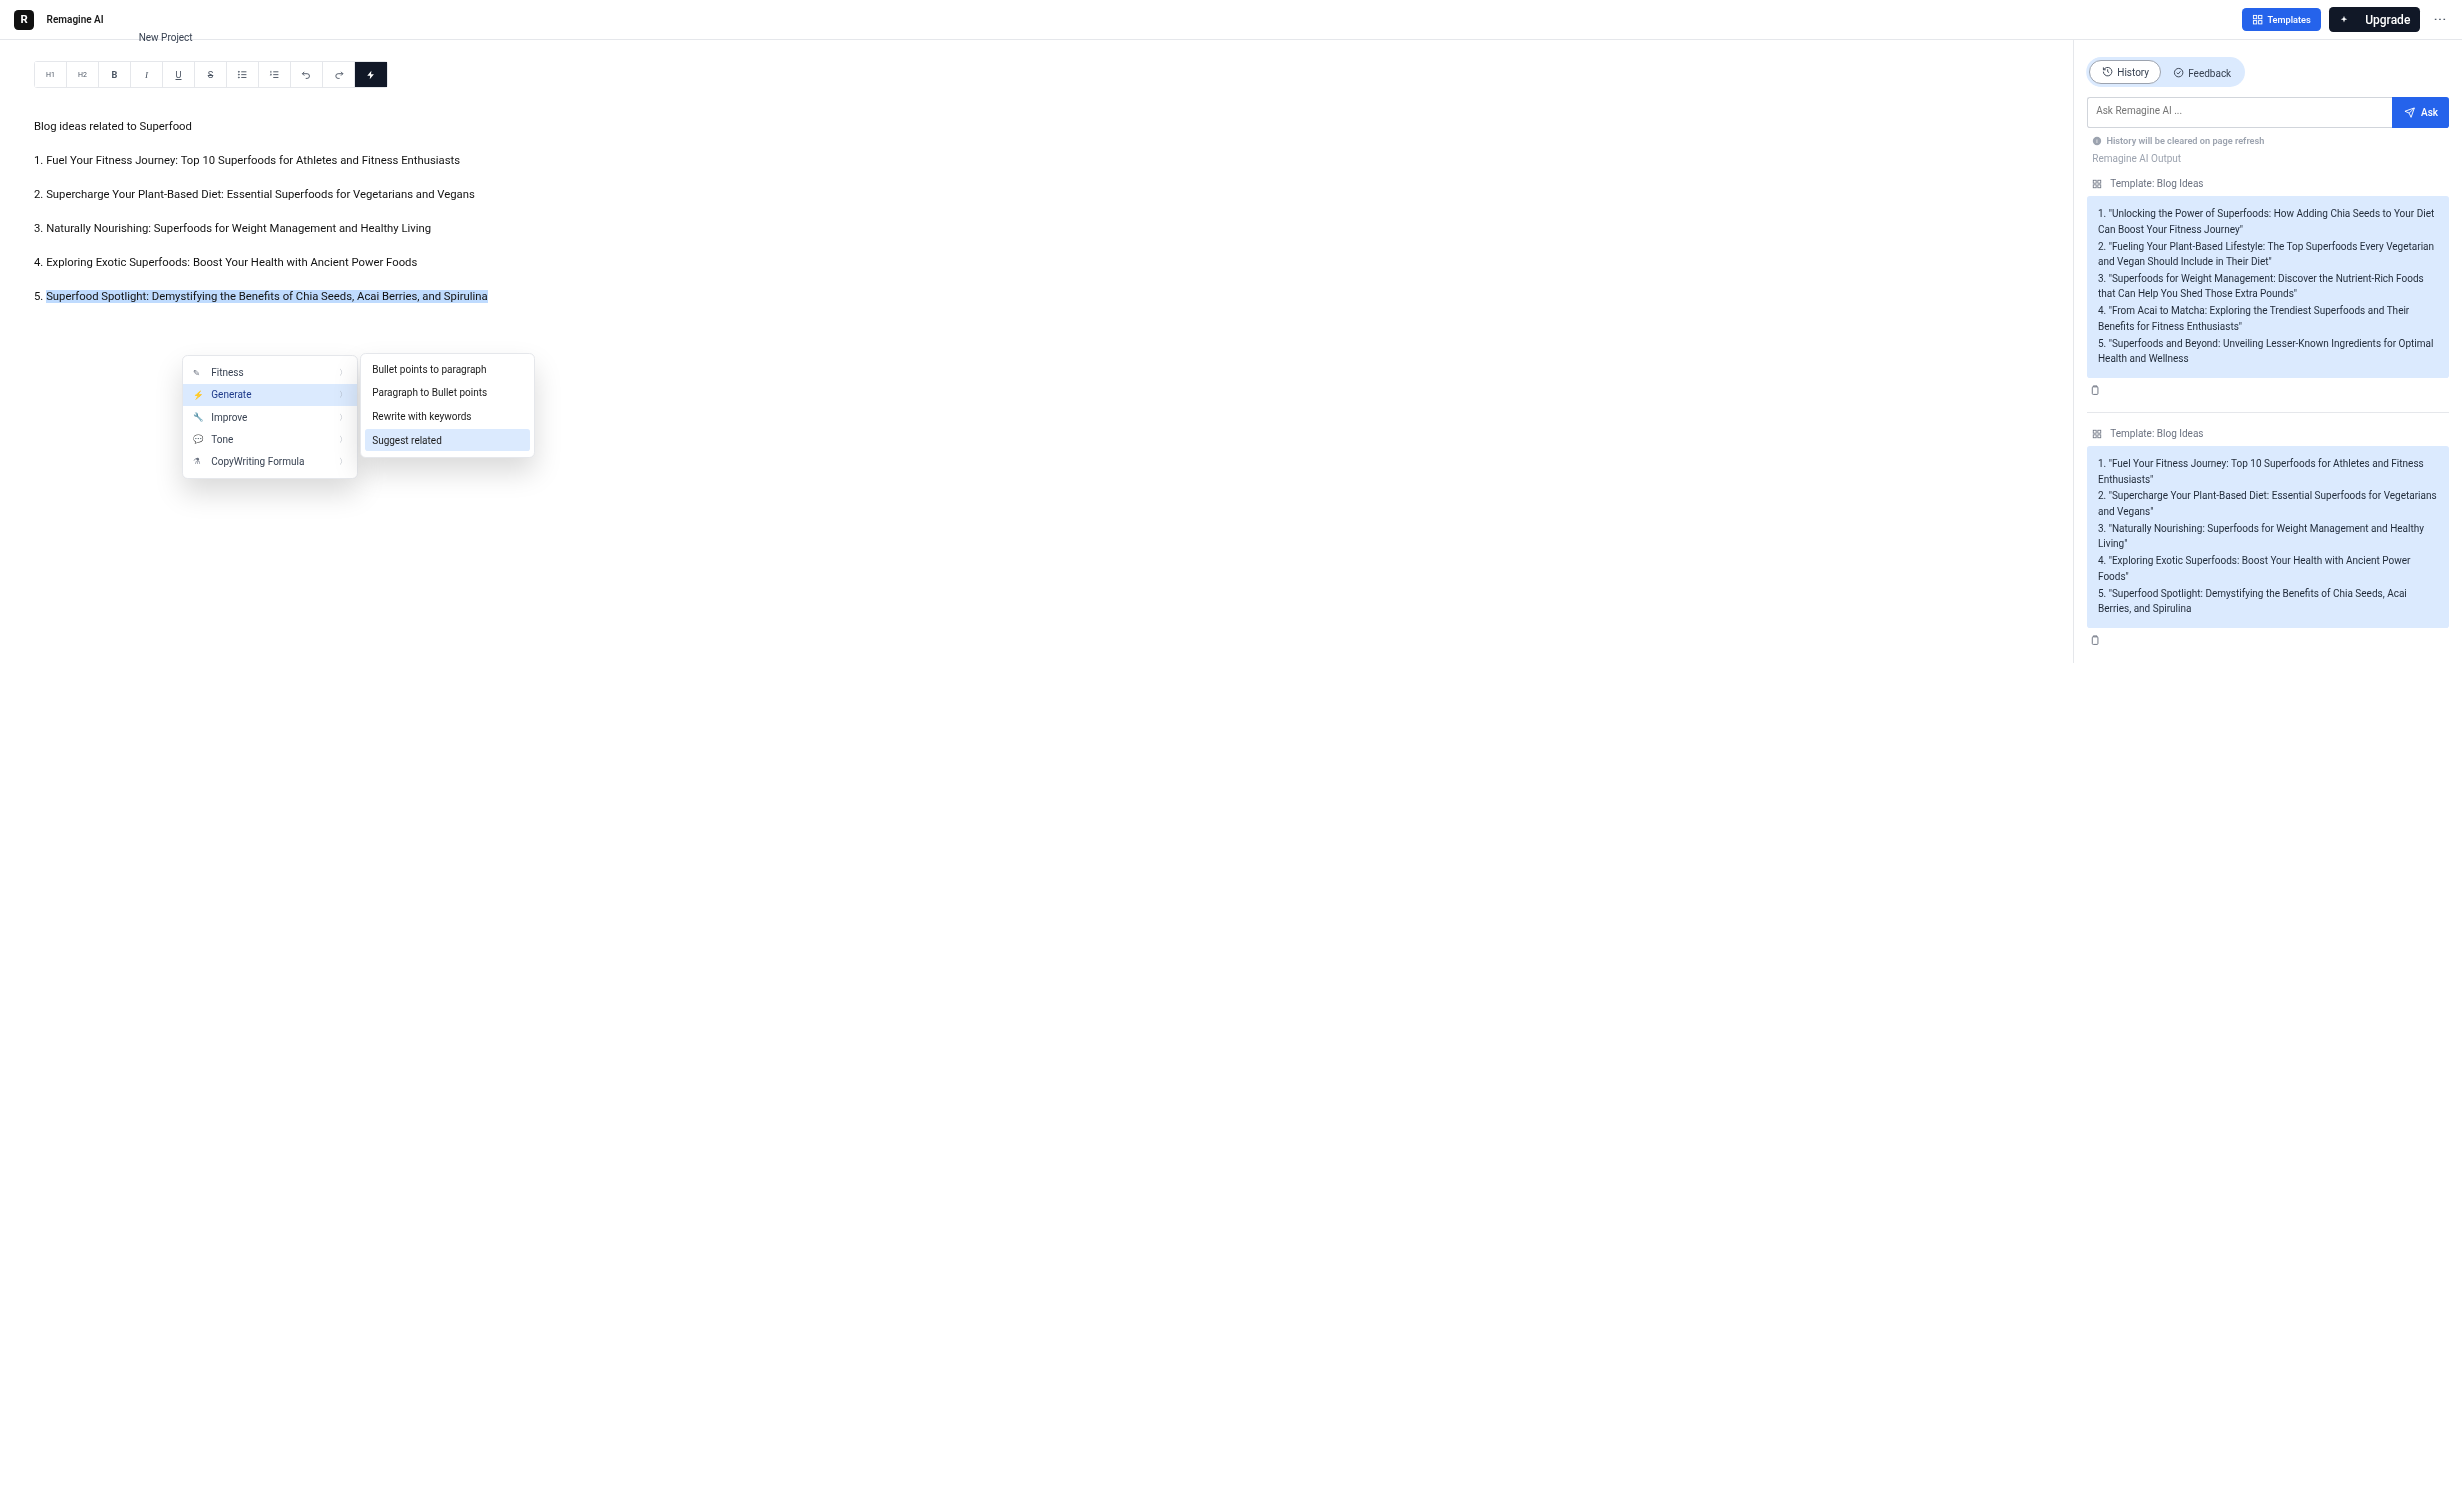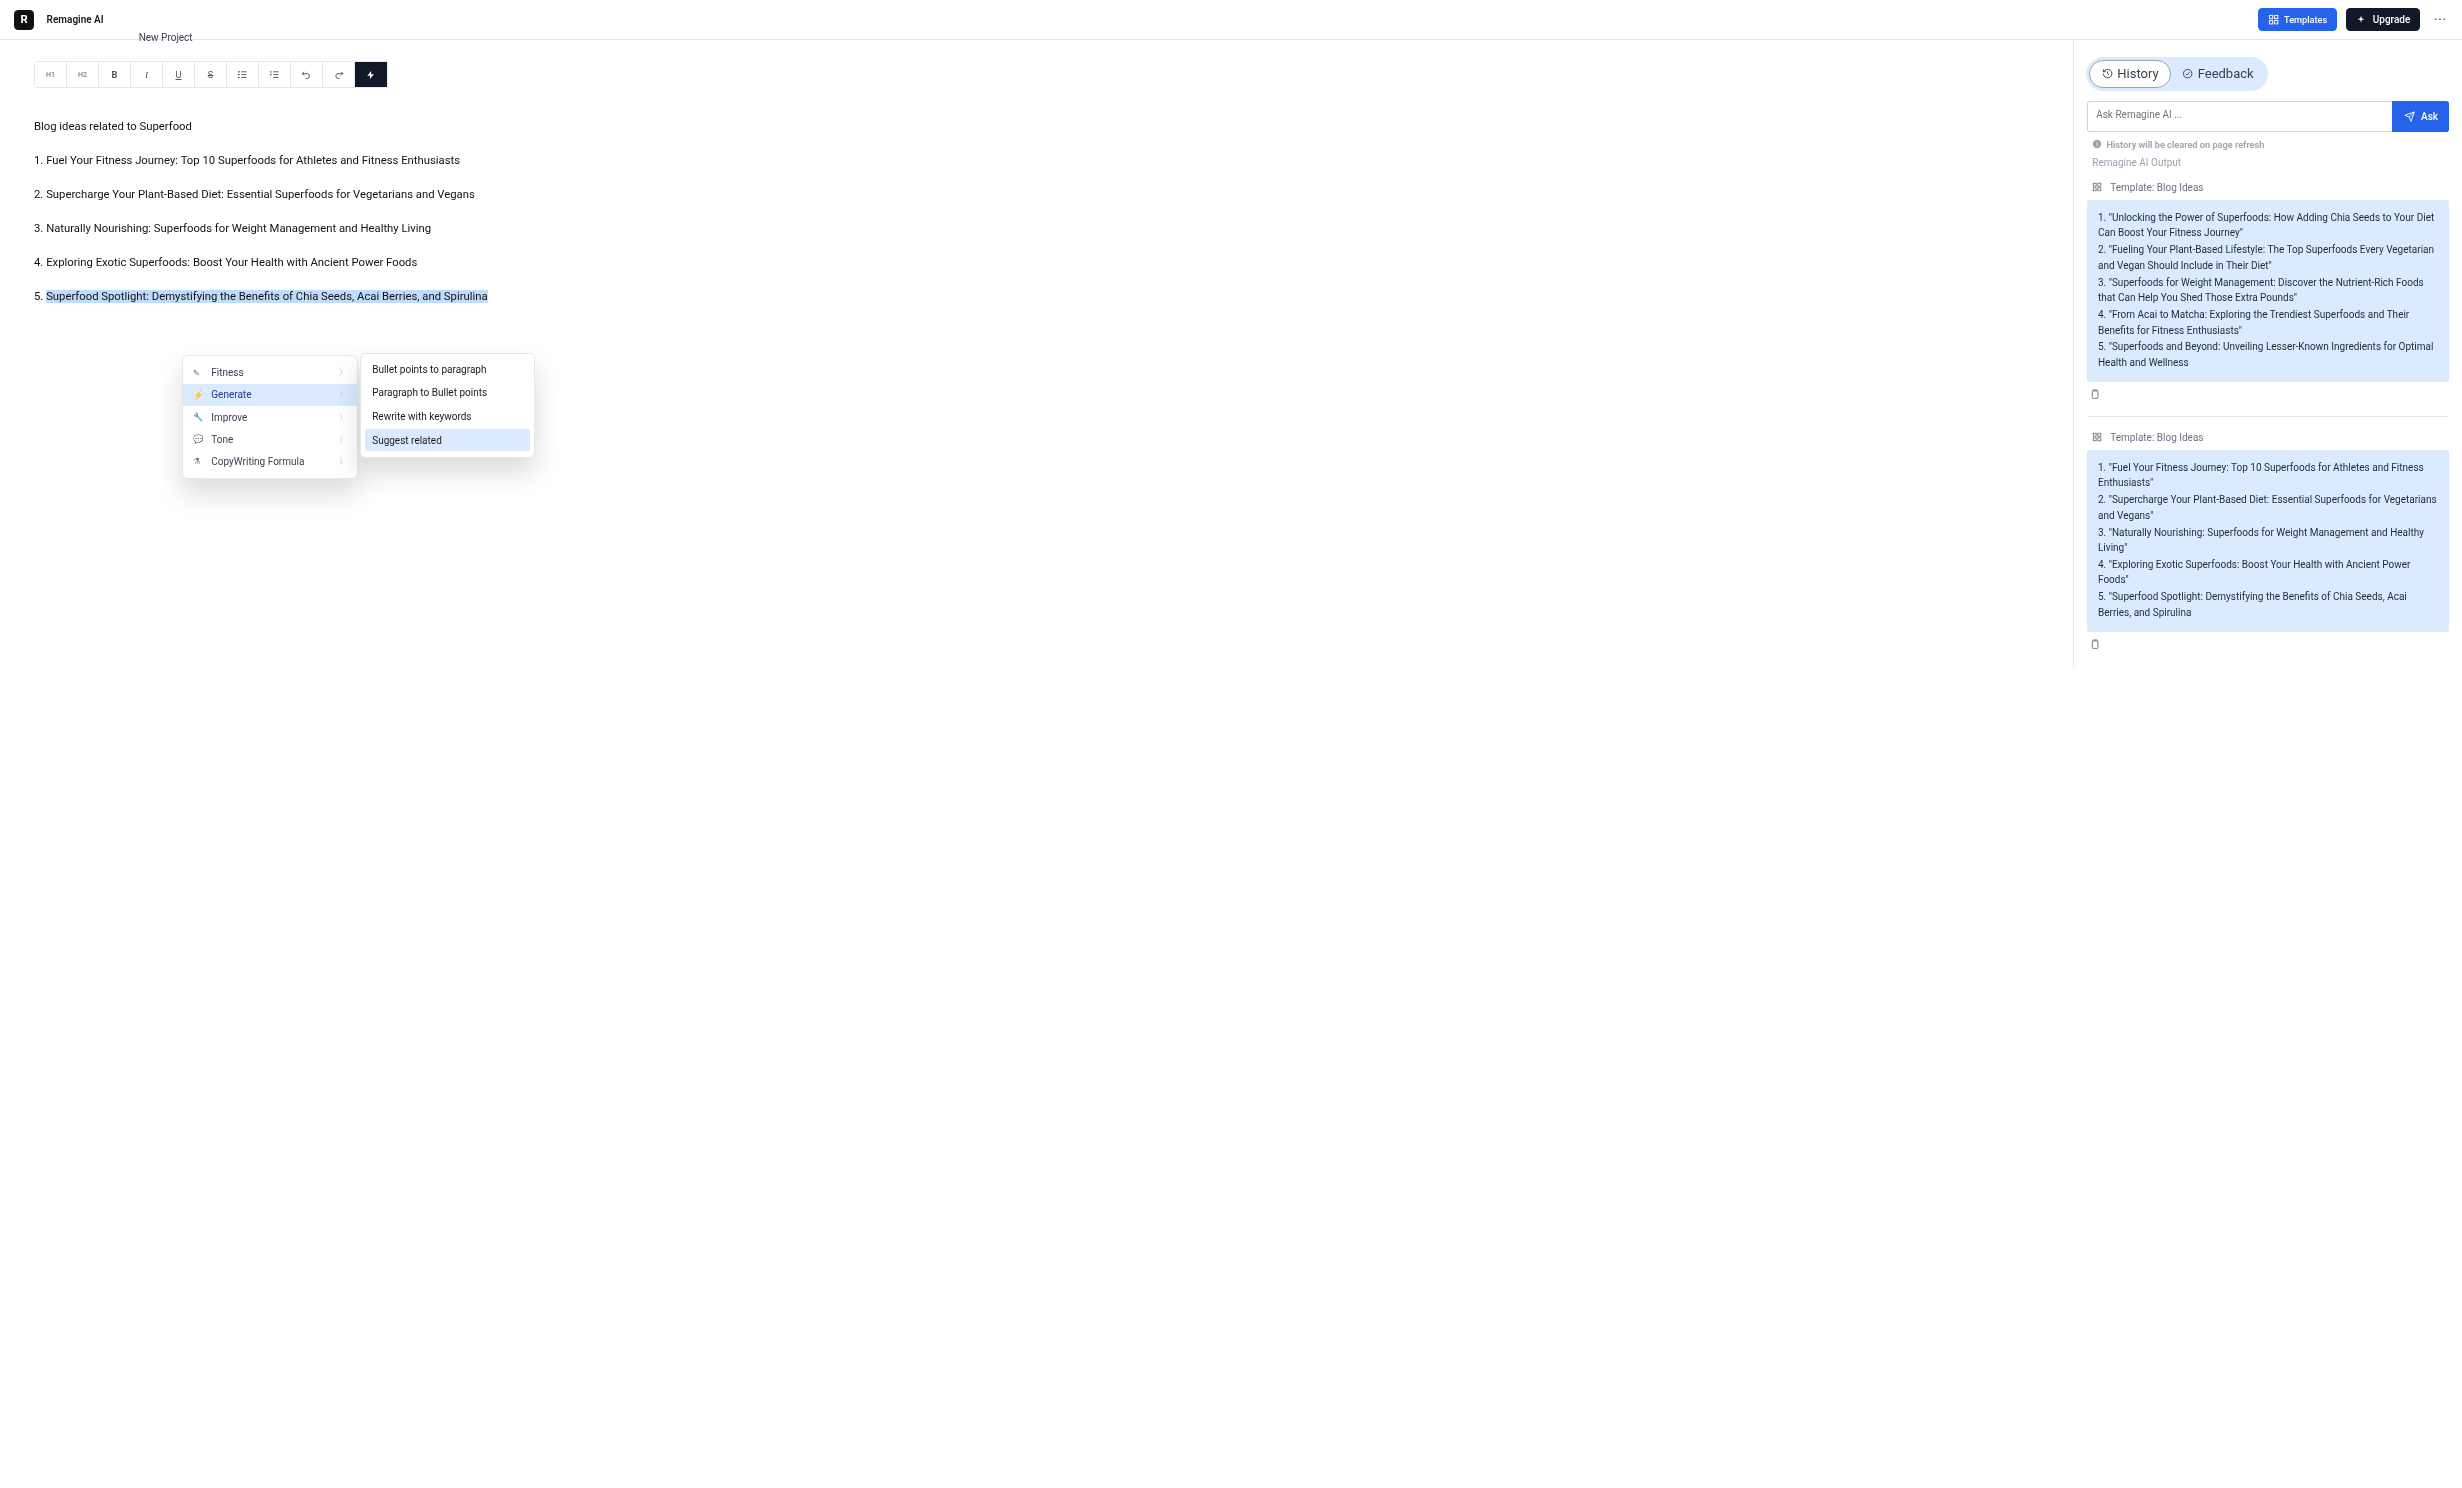--- a/index.html
+++ b/index.html
@@ -4,21 +4,21 @@
 <style>
 * { box-sizing: border-box; margin: 0; padding: 0; }
 body { font-family: -apple-system, BlinkMacSystemFont, "Segoe UI", Roboto, Helvetica, Arial, sans-serif; background: #fff; color: #1a1a1a; font-size: 10px; }
 .header { display: flex; align-items: center; padding: 7px 14px; border-bottom: 0.7px solid #e5e7eb; height: 40px; }
 .logo-group { display: flex; align-items: center; gap: 5.6px; margin-right: 35px; }
 .logo-icon { width: 20px; height: 20px; background: #111; border-radius: 4.2px; display: flex; align-items: center; justify-content: center; color: #fff; font-weight: 700; font-size: 11.3px; }
 .logo-text { font-weight: 600; font-size: 10px; padding-left: 7px; }
 .project-title { font-size: 10px; color: #374151; margin-top: 36px; }
 .header-spacer { flex: 1; }
 .btn-templates { background: #2563eb; color: #fff; border-radius: 4.2px; padding: 6px 10px; display: flex; align-items: center; gap: 4.2px; font-size: 9.2px; font-weight: 500; cursor: pointer; }
-.btn-upgrade { background: #111827; color: #fff; border-radius: 4.2px; padding: 5.6px 10px; display: flex; align-items: center; gap: 7px; font-size: 10px; font-weight: 500; cursor: pointer; margin-left: 8.5px; }
+.btn-upgrade { background: #111827; color: #fff; border-radius: 4.2px; padding: 5.6px 10px; display: flex; align-items: center; gap: 16px; font-size: 12px; font-weight: 500; cursor: pointer; margin-left: 8.5px; }
 .header-menu { margin-left: 12.7px; cursor: pointer; font-size: 12.7px; color: #4b5563; letter-spacing: 0px; writing-mode: vertical-lr; }
 .main { display: flex; }
 .editor-col { flex: 1; padding: 21px 34px; position: relative; }
 .toolbar { display: flex; border: 0.7px solid #e5e7eb; border-radius: 2.8px; width: fit-content; margin-bottom: 31px; }
 .tool-btn { width: 32px; height: 25.4px; display: flex; align-items: center; justify-content: center; border-right: 0.7px solid #e5e7eb; cursor: pointer; font-size: 9.2px; color: #4b5563; background: #fff; }
 .tool-btn:last-child { border-right: none; }
 .tool-btn.small-label { font-size: 7px; }
 .tool-btn.ai { background: #111827; color: #fff; }
 .doc { font-size: 11.3px; line-height: 1.5; color: #111; max-width:607px;}
 .doc p { margin-bottom: 17px; }
@@ -26,21 +26,21 @@
 .context-menu { position: absolute; left: 182px; top: 315px; background: #fff; border: 0.7px solid #e5e7eb; border-radius: 5.6px; box-shadow: 0 14px 28px rgba(0,0,0,0.15); width: 176px; padding: 5.6px 0; z-index: 10; }
 .menu-item { display: flex; align-items: center; padding: 5.6px 10px; cursor: pointer; font-size: 10px; color: #374151; gap: 7px; position: relative; }
 .menu-item .mi-icon { width: 11.3px; font-size: 8.5px; color: #6b7280; }
 .menu-item .mi-arrow { margin-left: auto; color: #9ca3af; font-size: 7.8px; }
 .menu-item.highlight { background: #dbeafe; color: #1e3a8a; }
 .submenu { position: absolute; left: 360px; top: 313px; background: #fff; border: 0.7px solid #e5e7eb; border-radius: 5.6px; box-shadow: 0 14px 28px rgba(0,0,0,0.15); width: 175px; padding: 4.2px; z-index: 11; }
 .sub-item { padding: 5.6px 7px; cursor: pointer; font-size: 10px; border-radius: 2.8px; margin-bottom: 1.4px; }
 .sub-item.highlight { background: #dbeafe; }
 .side-col { width: 389px; border-left: 0.7px solid #e5e7eb; padding: 17px 12.7px 17px 12.7px; display: flex; flex-direction: column; }
 .tabs-row { display: flex; gap: 0; margin-bottom: 10px; align-items: center; }
-.tab-chip { display: flex; align-items: center; gap: 4.2px; padding: 5.6px 11.3px; border-radius: 705px; font-size: 13px; cursor: pointer; background: #dbeafe; color: #374151; }
+.tab-chip { display: flex; align-items: flex-end; gap: 4.2px; padding: 5.6px 11.3px; border-radius: 705px; font-size: 10px; cursor: pointer; background: #dbeafe; color: #374151; }
 .tab-chip.active { background: #fff; border: 0.7px solid #9ca3af; border-radius: 705px; box-shadow:0 0 0 2.8px #dbeafe; z-index:1;}
 .tabs-wrap { display:flex; background:#dbeafe; border-radius:705px; padding:2.8px;}
 .ask-row { display: flex; margin-bottom: 7px; }
 .ask-input { flex: 1; border: 0.7px solid #d1d5db; border-right: none; padding: 7px 8.5px; font-size: 10px; color: #6b7280; border-radius: 2.8px 0 0 2.8px; outline: none; resize:none; height:31px; font-family:inherit;}
 .ask-btn { background: #2563eb; color: #fff; padding: 0 11.3px; display: flex; align-items: center; gap: 6px; font-size: 10px; font-weight: 500; cursor: pointer; border-radius: 0 2.8px 2.8px 0; }
 .ask-info { font-size: 9.2px; color: #9ca3af; margin-bottom: 1.4px; display: flex; align-items: center; gap: 4.2px; padding: 0 5.6px;}
 .output-label { font-size: 10px; color: #9ca3af; padding: 5.6px; }
 .card { margin-top: 8.5px; }
 .card-header { display: flex; align-items: center; gap: 8px; font-size: 10px; color: #6b7280; margin-bottom: 7px; padding:0 5.6px;}
 .card-body { background: #dbeafe; padding: 10px 11.3px; border-radius: 2.8px; font-size: 10px; line-height: 1.55; color: #1f2937; }

